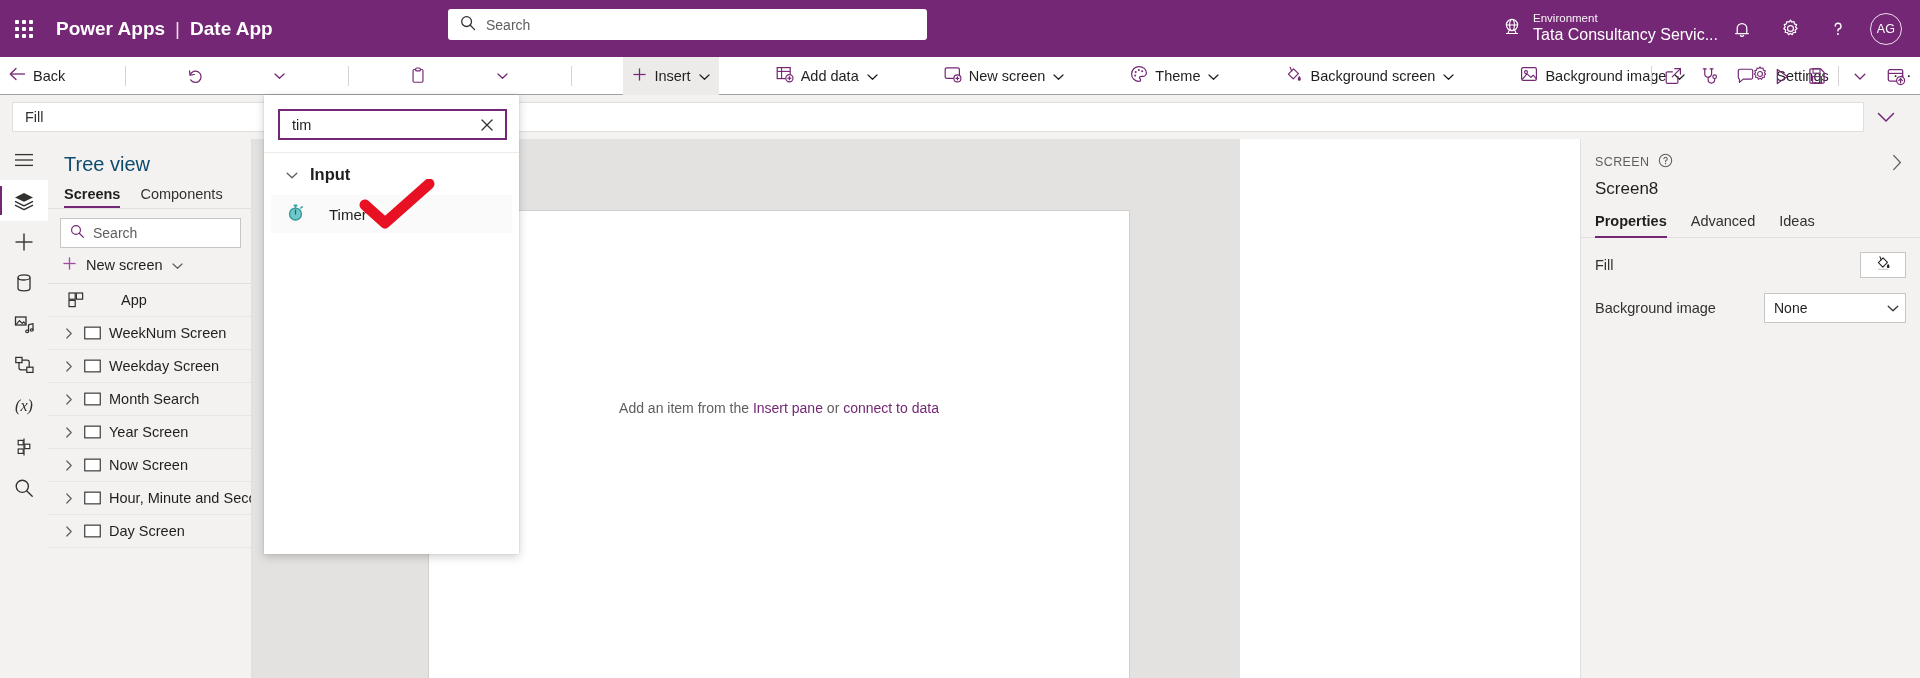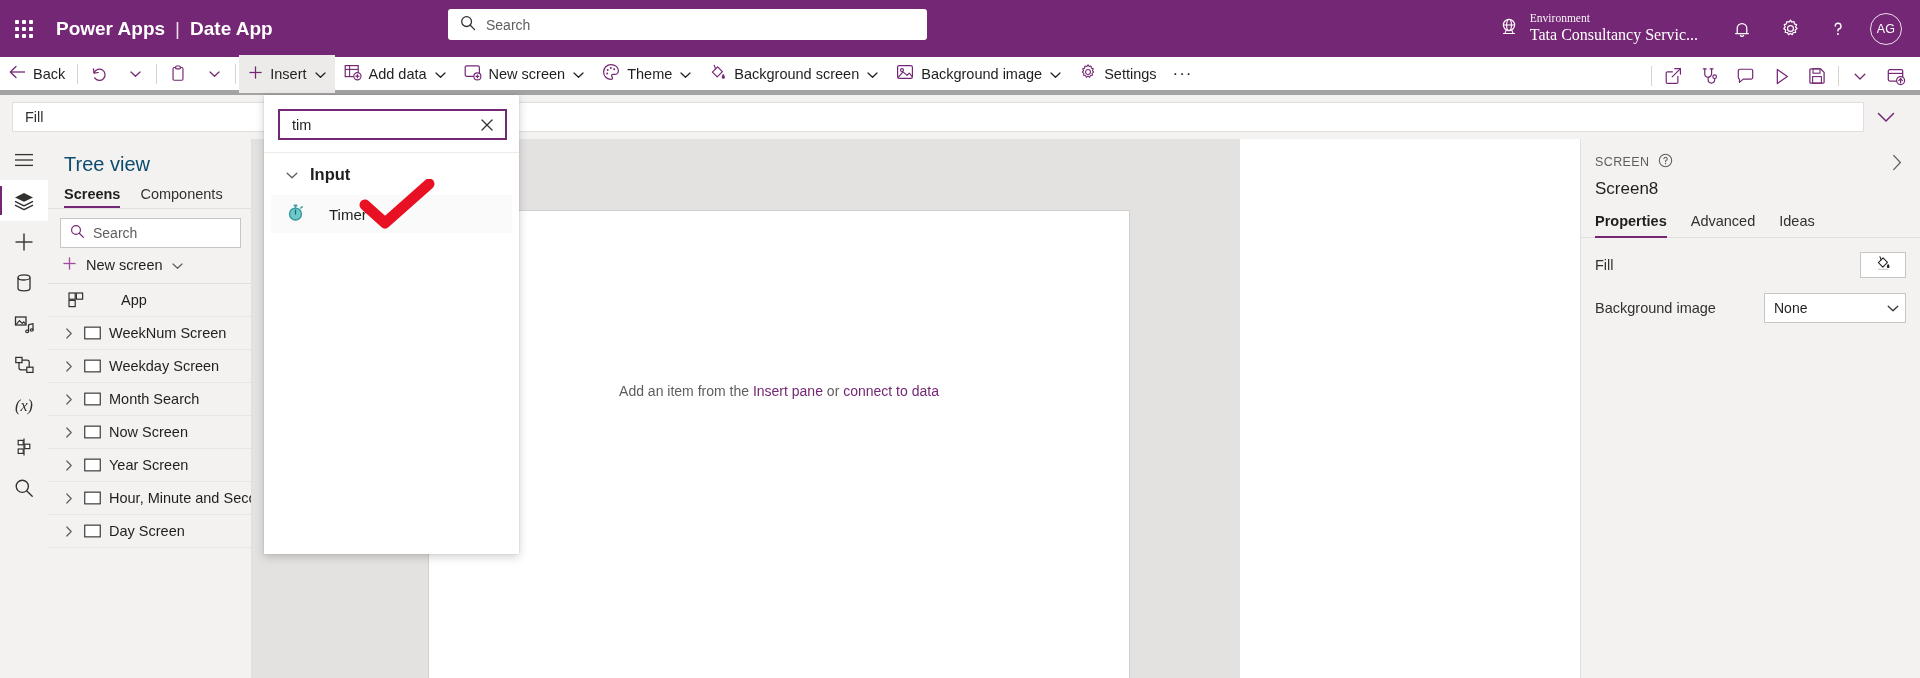--- a/index.html
+++ b/index.html
@@ -57,22 +57,20 @@
     background: transparent;
   }
   .search-input::placeholder { color: #605e5c; }
 
   .header-right {
     position: absolute; right: 0; top: 0; height: 57px;
     display: flex; align-items: center;
   }
   .env {
     display: flex; align-items: center; gap: 10px;
-    margin-right: 20px;
-    font-family: Liberation Serif, serif;
   }
   .env-text { line-height: 1.18; }
   .env-label { font-size: 11.5px; opacity: .95; }
   .env-value { font-size: 16px; }
   .hicon {
     width: 48px; height: 57px;
     display: flex; align-items: center; justify-content: center;
     cursor: pointer;
   }
   .avatar {
@@ -83,21 +81,22 @@
     margin: 0 18px 0 8px;
   }
 
   
   .cmdbar {
     position: absolute; top: 57px; left: 0;
     width: 1920px; height: 38px;
     background: #ffffff;
     display: flex; align-items: center;
     color: #742774;
-    border-bottom: 5px solid #a3a3a3;
+    border-bottom: 1px solid #a3a3a3;
+    justify-content: space-between;
   }
   .cmd {
     height: 38px; display: flex; align-items: center;
     padding: 0 9px; gap: 7px;
     font-size: 14.5px; color: #201f1e;
     cursor: pointer; white-space: nowrap;
   }
   .cmd.active { background: #edebe9; height: 38px; }
   .cmd svg { flex: none; }
   .cmd .chev { margin-left: 1px; }
@@ -224,21 +223,21 @@
     background: #e4e2e0;
     display: flex; align-items: flex-start; justify-content: center;
   }
   .canvas-screen {
     position: absolute; left: 177px; top: 72px;
     width: 700px; height: 467px;
     background: #ffffff;
     box-shadow: 0 0 0 1px #d2d0ce;
   }
   .canvas-hint {
-    position: absolute; left: 0; right: 0; top: 172px;
+    position: absolute; left: 0; right: 0; top: 189px;
     text-align: center;
     font-size: 14px; color: #605e5c;
   }
   .canvas-hint a { color: #742774; text-decoration: none; cursor: pointer; }
 
   
   .insert-flyout {
     position: absolute; top: 95px; left: 264px;
     width: 255px; height: 459px;
     background: #ffffff;
@@ -804,35 +803,35 @@
       <span class="twisty">
         <svg width="8" height="11" viewBox="0 0 8 11" fill="none">
           <polyline points="1.8,1 6.2,5.5 1.8,10" stroke="#605e5c" stroke-width="1.2" fill="none" stroke-linecap="round" stroke-linejoin="round"></polyline>
         </svg>
       </span>
       <span class="scr-icon">
         <svg width="17" height="14" viewBox="0 0 18 14" fill="none">
             <rect x="0.8" y="0.8" width="16.4" height="12.4" stroke="#323130" stroke-width="1.2" fill="#fff"></rect>
           </svg>
       </span>
-      <span>Now Screen</span>
+      <span>Year Screen</span>
     </div>
 
     <div class="tv-item">
       <span class="twisty">
         <svg width="8" height="11" viewBox="0 0 8 11" fill="none">
           <polyline points="1.8,1 6.2,5.5 1.8,10" stroke="#605e5c" stroke-width="1.2" fill="none" stroke-linecap="round" stroke-linejoin="round"></polyline>
         </svg>
       </span>
       <span class="scr-icon">
         <svg width="17" height="14" viewBox="0 0 18 14" fill="none">
             <rect x="0.8" y="0.8" width="16.4" height="12.4" stroke="#323130" stroke-width="1.2" fill="#fff"></rect>
           </svg>
       </span>
-      <span>Year Screen</span>
+      <span>Now Screen</span>
     </div>
 
     <div class="tv-item">
       <span class="twisty">
         <svg width="8" height="11" viewBox="0 0 8 11" fill="none">
           <polyline points="1.8,1 6.2,5.5 1.8,10" stroke="#605e5c" stroke-width="1.2" fill="none" stroke-linecap="round" stroke-linejoin="round"></polyline>
         </svg>
       </span>
       <span class="scr-icon">
         <svg width="17" height="14" viewBox="0 0 18 14" fill="none">

